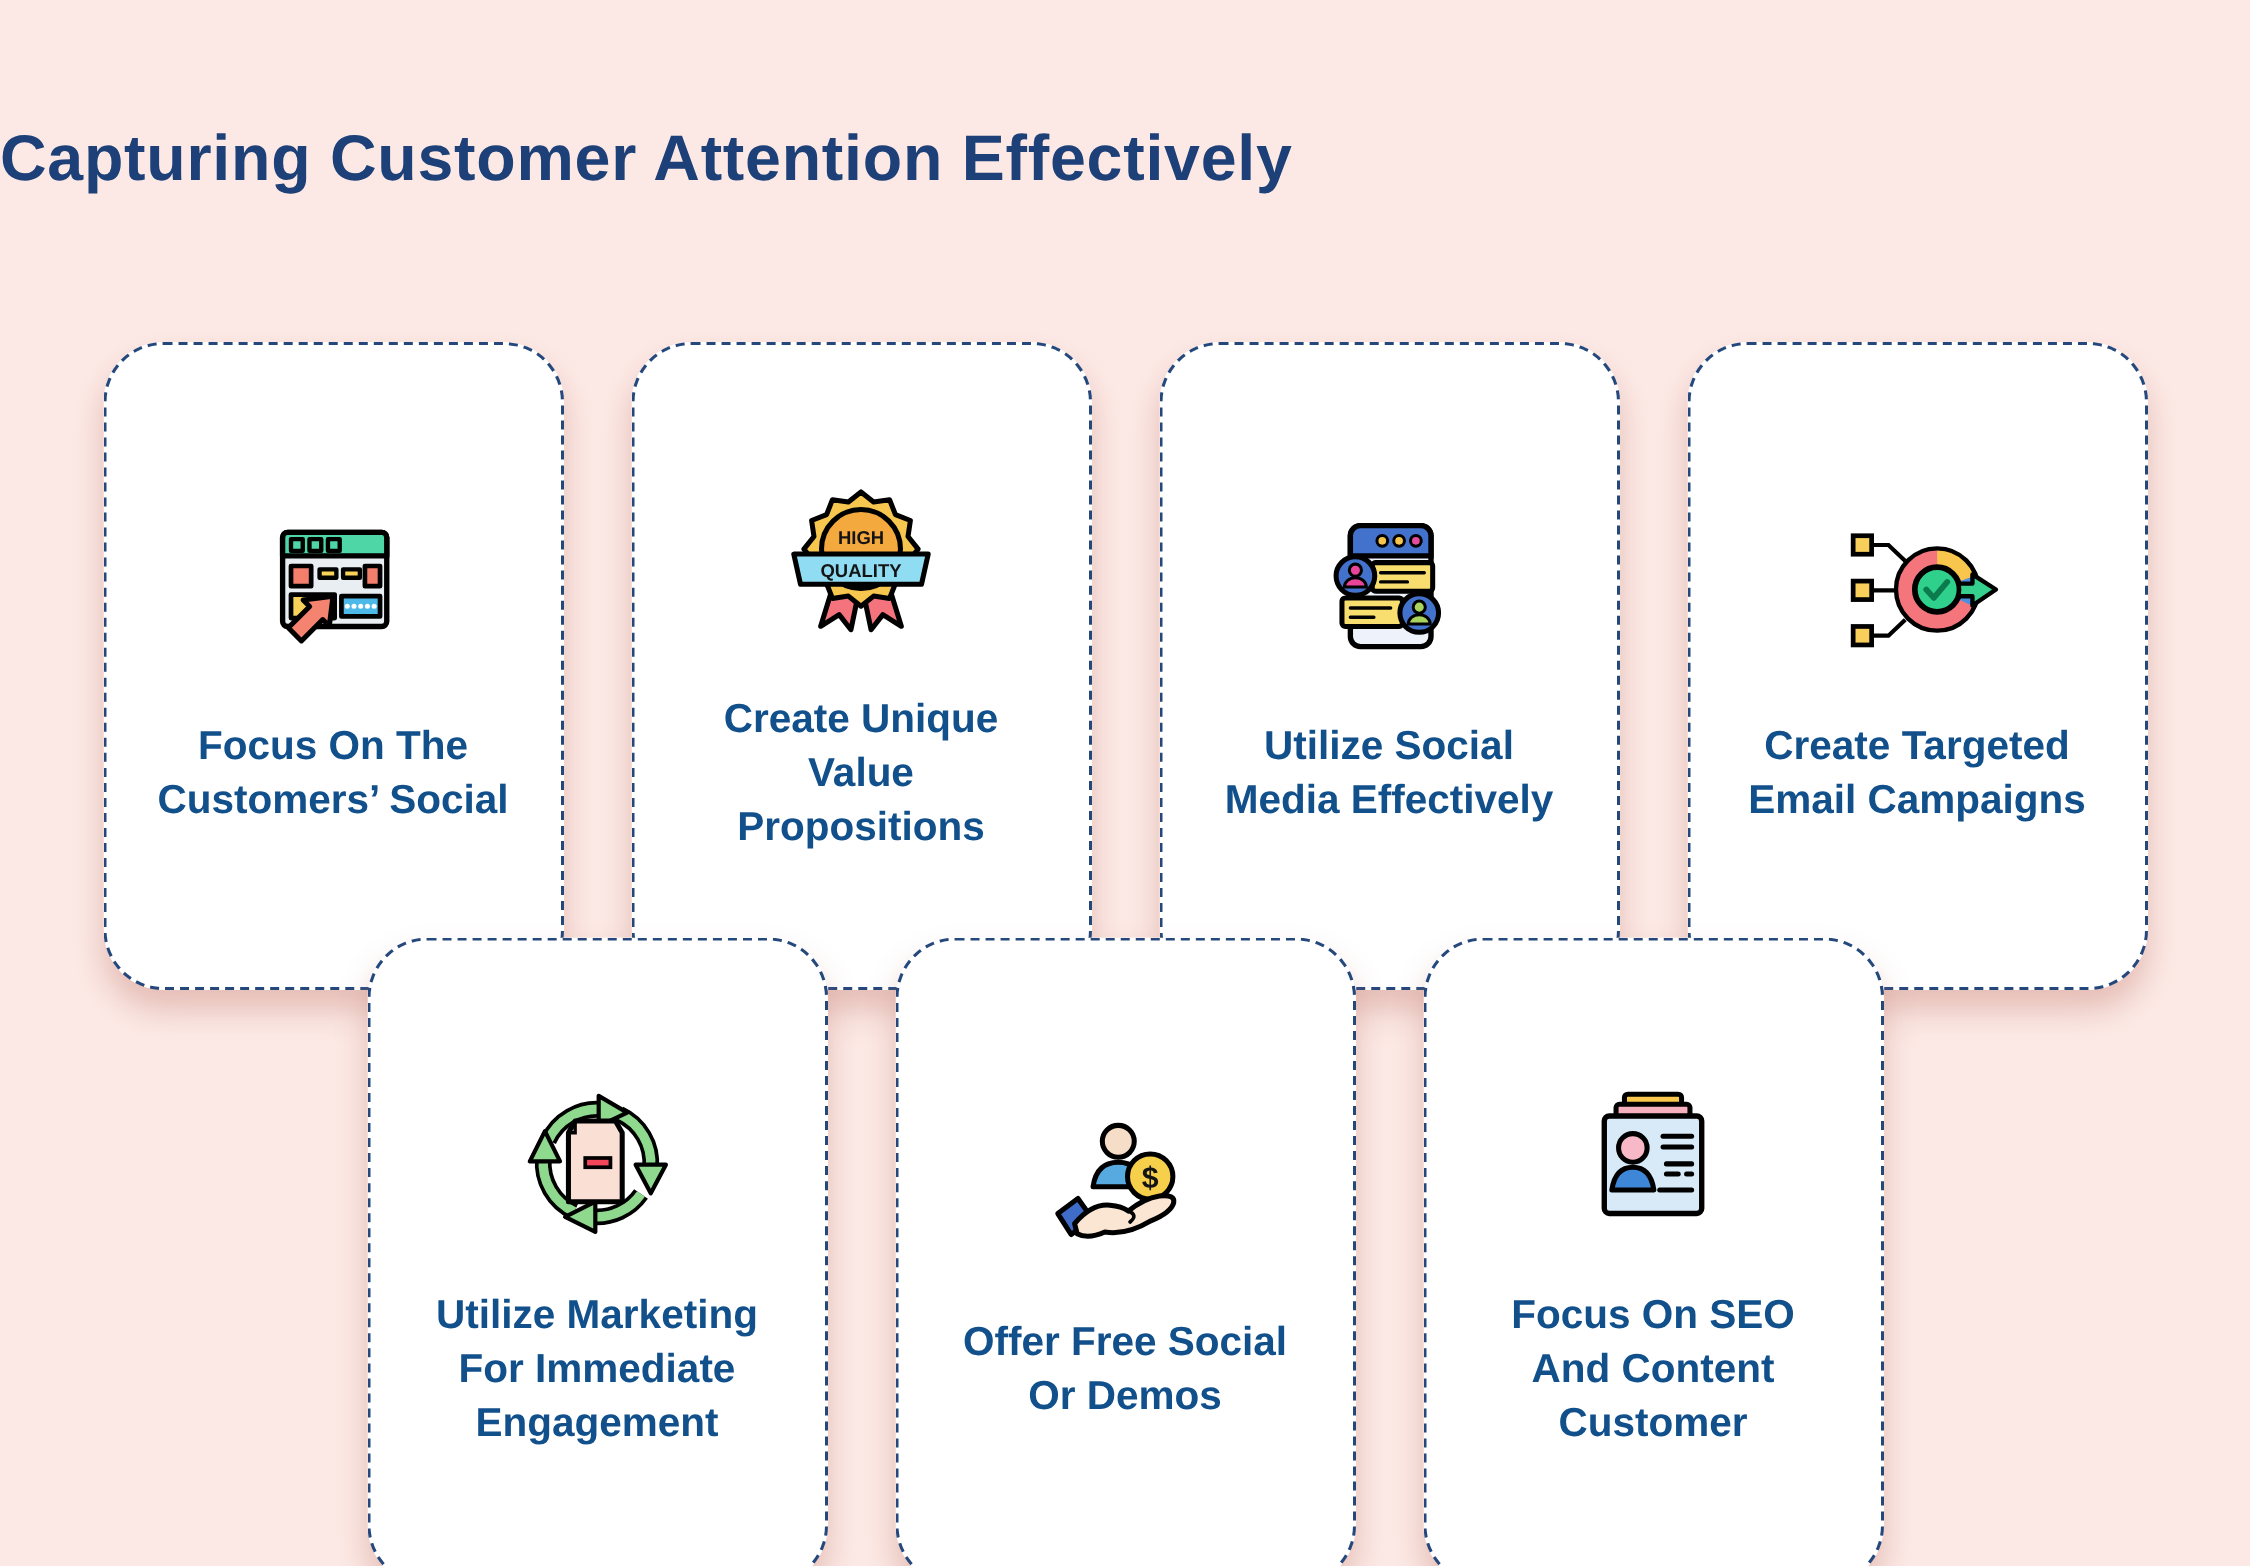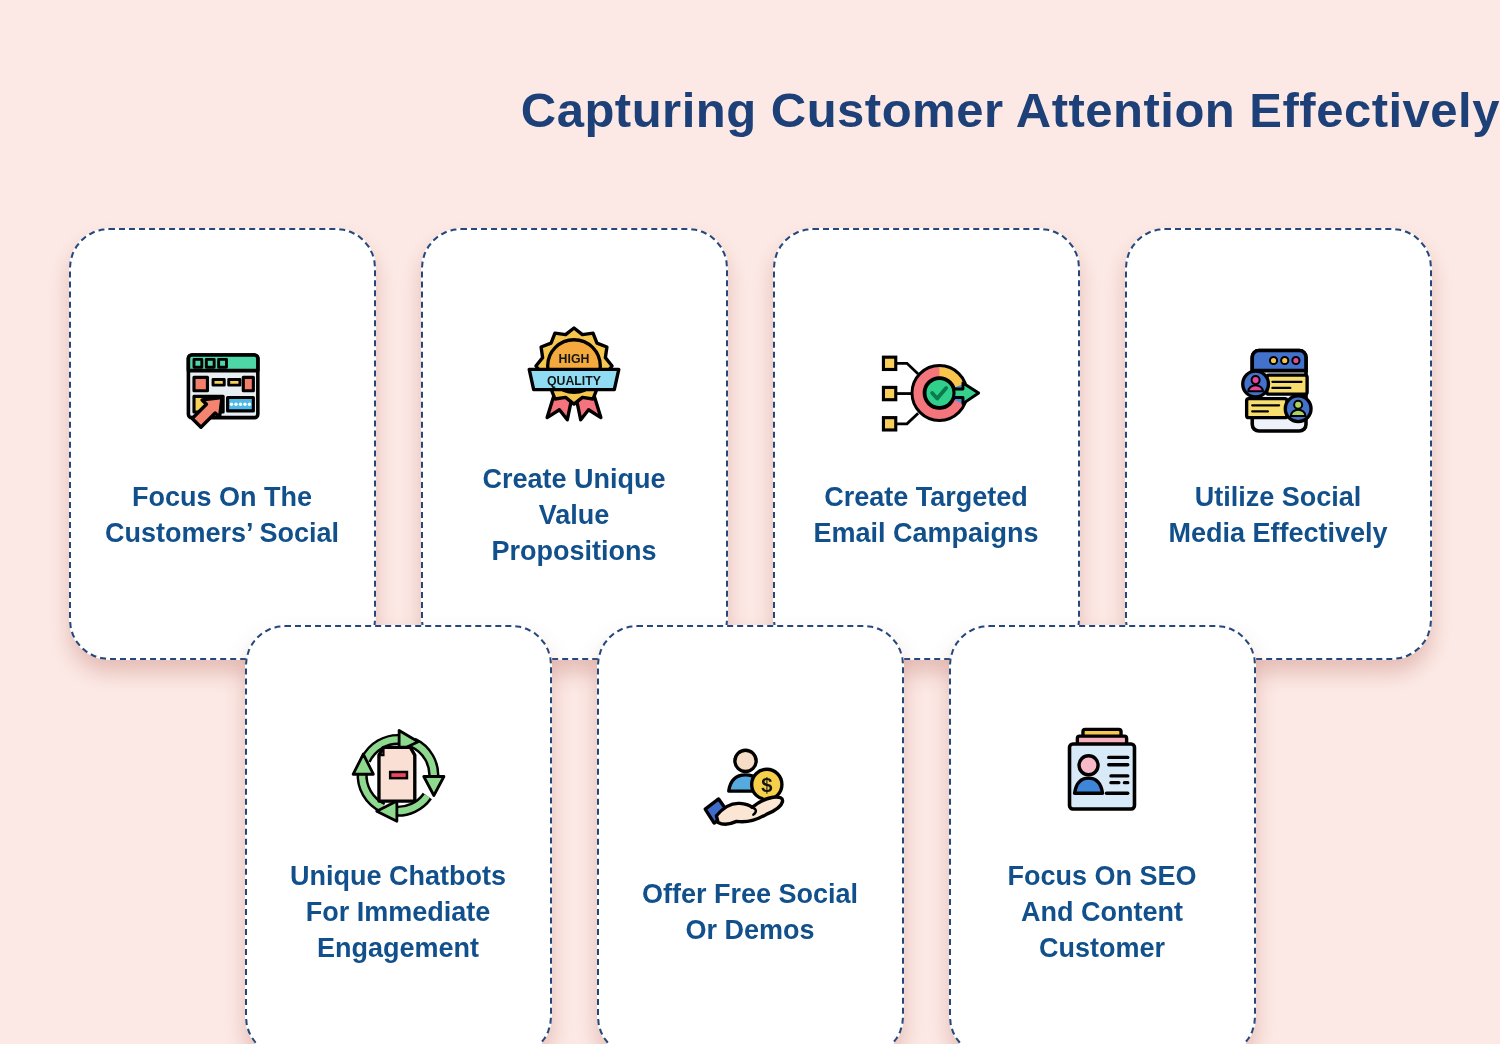--- a/index.html
+++ b/index.html
@@ -5,22 +5,22 @@
   html,body{margin:0;padding:0;}
   body{
     width:1500px;height:1044px;
     background:#fce9e5;
     font-family:"Liberation Sans",sans-serif;
     overflow:hidden;
   }
   .canvas{position:relative;width:1500px;height:1044px;}
   .page-title{
     position:absolute;top:82px;left:0;width:100%;
-    margin:0;text-align:right;
-    font-size:49px;font-weight:bold;letter-spacing:.5px;
+    margin:0;text-align:left;
+    font-size:43px;font-weight:bold;letter-spacing:.5px;
     color:#1c4077;
   }
   .row{
     position:absolute;left:0;width:100%;
     display:flex;justify-content:center;gap:45px;
   }
   .row-1{top:228px;}
   .row-2{top:625px;}
   .card{
     box-sizing:border-box;
@@ -93,47 +93,20 @@
           <polygon points="84,42 78,49.5 79.4,59 70.5,62.5 67,71.4 57.5,70 50,76 42.5,70 33,71.4 29.5,62.5 20.6,59 22,49.5 16,42 22,34.5 20.6,25 29.5,21.5 33,12.6 42.5,14 50,8 57.5,14 67,12.6 70.5,21.5 79.4,25 78,34.5" fill="#f6c64f" stroke="#000" stroke-width="3" stroke-linejoin="round"></polygon>
           <circle cx="50" cy="42" r="23.5" fill="#f3a93d" stroke="#000" stroke-width="3"></circle>
           <text class="badge-text" x="50" y="39" font-size="11" text-anchor="middle">HIGH</text>
           <polygon points="10,45 90,45 86,63 14,63" fill="#8fdcf3" stroke="#000" stroke-width="3" stroke-linejoin="round"></polygon>
           <text class="badge-text" x="50" y="58.5" font-size="11" text-anchor="middle">QUALITY</text>
         </svg>
       </span>
       <p class="card-label">Create Unique
 Value
 Propositions</p>
-    </article>
-
-    <article class="card">
-      <span class="icon-wrap">
-        <svg viewBox="0 0 100 100" aria-hidden="true">
-          <g fill="none" stroke="#000" stroke-width="2.5">
-            <path d="M23,23.5 h10 L43,33"></path>
-            <path d="M23,50.5 h16"></path>
-            <path d="M23,77.5 h10 L43,68"></path>
-          </g>
-          <g stroke="#000" stroke-width="2.8">
-            <rect x="12" y="18" width="11" height="11" fill="#f8cf5a"></rect>
-            <rect x="12" y="45" width="11" height="11" fill="#f8cf5a"></rect>
-            <rect x="12" y="72" width="11" height="11" fill="#f8cf5a"></rect>
-          </g>
-          <circle cx="62" cy="50" r="19" fill="none" stroke="#f4767c" stroke-width="10"></circle>
-          <path d="M62,31 A19,19 0 0 1 79.9,43.5" fill="none" stroke="#f8c64c" stroke-width="10"></path>
-          <path d="M79.9,43.5 A19,19 0 0 1 79.2,58" fill="none" stroke="#4a90e2" stroke-width="10"></path>
-          <circle cx="62" cy="50" r="24.5" fill="none" stroke="#000" stroke-width="2.6"></circle>
-          <circle cx="62" cy="50" r="13.7" fill="none" stroke="#000" stroke-width="2.6"></circle>
-          <path d="M70,46.5 h13 v-5.5 L97,50 L83,59.5 v-5.5 h-13 z" fill="#35d08e" stroke="#000" stroke-width="2.6" stroke-linejoin="round"></path>
-          <circle cx="62" cy="50" r="13" fill="#2fd08c" stroke="#000" stroke-width="2.8"></circle>
-          <path d="M55.5,50 l4.5,5 l8,-9.5" fill="none" stroke="#0b7b4e" stroke-width="3.4" stroke-linecap="round" stroke-linejoin="round"></path>
-        </svg>
-      </span>
-      <p class="card-label">Create Targeted
-Email Campaigns</p>
     </article>
 
     <article class="card">
       <span class="icon-wrap">
         <svg viewBox="0 0 100 100" aria-hidden="true">
           <rect x="27" y="12" width="48" height="72" rx="6" fill="#eef3fb" stroke="#000" stroke-width="3.2"></rect>
           <path d="M27,30 v-12 a6,6 0 0 1 6,-6 h36 a6,6 0 0 1 6,6 v12 z" fill="#4272cc" stroke="#000" stroke-width="3.2"></path>
           <circle cx="46" cy="21" r="3.2" fill="#f6c64c" stroke="#000" stroke-width="1.8"></circle>
           <circle cx="56" cy="21" r="3.2" fill="#f6c64c" stroke="#000" stroke-width="1.8"></circle>
           <circle cx="66" cy="21" r="3.2" fill="#e34b9d" stroke="#000" stroke-width="1.8"></circle>
@@ -146,20 +119,47 @@
           <path d="M27,61 h24 M27,66.5 h14" stroke="#000" stroke-width="2" stroke-linecap="round"></path>
           <circle cx="68" cy="64" r="11.5" fill="#4272cc" stroke="#000" stroke-width="3"></circle>
           <circle cx="68" cy="60.5" r="3.6" fill="#a8d45e" stroke="#000" stroke-width="1.8"></circle>
           <path d="M61.5,70.5 a6.5,5.5 0 0 1 13,0 z" fill="#a8d45e" stroke="#000" stroke-width="1.8"></path>
         </svg>
       </span>
       <p class="card-label">Utilize Social
 Media Effectively</p>
     </article>
 
+    <article class="card">
+      <span class="icon-wrap">
+        <svg viewBox="0 0 100 100" aria-hidden="true">
+          <g fill="none" stroke="#000" stroke-width="2.5">
+            <path d="M23,23.5 h10 L43,33"></path>
+            <path d="M23,50.5 h16"></path>
+            <path d="M23,77.5 h10 L43,68"></path>
+          </g>
+          <g stroke="#000" stroke-width="2.8">
+            <rect x="12" y="18" width="11" height="11" fill="#f8cf5a"></rect>
+            <rect x="12" y="45" width="11" height="11" fill="#f8cf5a"></rect>
+            <rect x="12" y="72" width="11" height="11" fill="#f8cf5a"></rect>
+          </g>
+          <circle cx="62" cy="50" r="19" fill="none" stroke="#f4767c" stroke-width="10"></circle>
+          <path d="M62,31 A19,19 0 0 1 79.9,43.5" fill="none" stroke="#f8c64c" stroke-width="10"></path>
+          <path d="M79.9,43.5 A19,19 0 0 1 79.2,58" fill="none" stroke="#4a90e2" stroke-width="10"></path>
+          <circle cx="62" cy="50" r="24.5" fill="none" stroke="#000" stroke-width="2.6"></circle>
+          <circle cx="62" cy="50" r="13.7" fill="none" stroke="#000" stroke-width="2.6"></circle>
+          <path d="M70,46.5 h13 v-5.5 L97,50 L83,59.5 v-5.5 h-13 z" fill="#35d08e" stroke="#000" stroke-width="2.6" stroke-linejoin="round"></path>
+          <circle cx="62" cy="50" r="13" fill="#2fd08c" stroke="#000" stroke-width="2.8"></circle>
+          <path d="M55.5,50 l4.5,5 l8,-9.5" fill="none" stroke="#0b7b4e" stroke-width="3.4" stroke-linecap="round" stroke-linejoin="round"></path>
+        </svg>
+      </span>
+      <p class="card-label">Create Targeted
+Email Campaigns</p>
+    </article>
+
   </div>
 
   <div class="row row-2">
 
     <article class="card">
       <span class="icon-wrap">
         <svg viewBox="0 0 100 100" aria-hidden="true">
           <g fill="none" stroke-linecap="butt">
             <path d="M21,39.5 A32,32 0 0 1 52.8,21.1" stroke="#000" stroke-width="10"></path>
             <path d="M21,39.5 A32,32 0 0 1 52.8,21.1" stroke="#8fd98f" stroke-width="5.6"></path>
@@ -174,21 +174,21 @@
             <polygon points="51,13 51,31 68,23"></polygon>
             <polygon points="73,54 91,54 82,71"></polygon>
             <polygon points="49,76 49,94 31,85"></polygon>
             <polygon points="10,52 28,52 19,34"></polygon>
           </g>
           <path d="M37,28 L61,28 L65,35 L65,76 L33,76 L33,35 Z" fill="#f9dfd4" stroke="#000" stroke-width="3" stroke-linejoin="round"></path>
           <path d="M37,28 L37,35 L33,35" fill="none" stroke="#000" stroke-width="2"></path>
           <rect x="43" y="50" width="15" height="5.5" fill="#f4465a" stroke="#000" stroke-width="2.2"></rect>
         </svg>
       </span>
-      <p class="card-label">Unique Chatbots
+      <p class="card-label">Utilize Marketing
 For Immediate
 Engagement</p>
     </article>
 
     <article class="card">
       <span class="icon-wrap">
         <svg viewBox="0 0 100 100" aria-hidden="true">
           <circle cx="46" cy="24" r="9.5" fill="#f6ddc8" stroke="#000" stroke-width="3"></circle>
           <path d="M31,51 q2,-14.5 15,-14.5 q13,0 15,14.5 z" fill="#56aadf" stroke="#000" stroke-width="3" stroke-linejoin="round"></path>
           <circle cx="65" cy="45" r="13.5" fill="#f6cf4b" stroke="#000" stroke-width="3"></circle>

